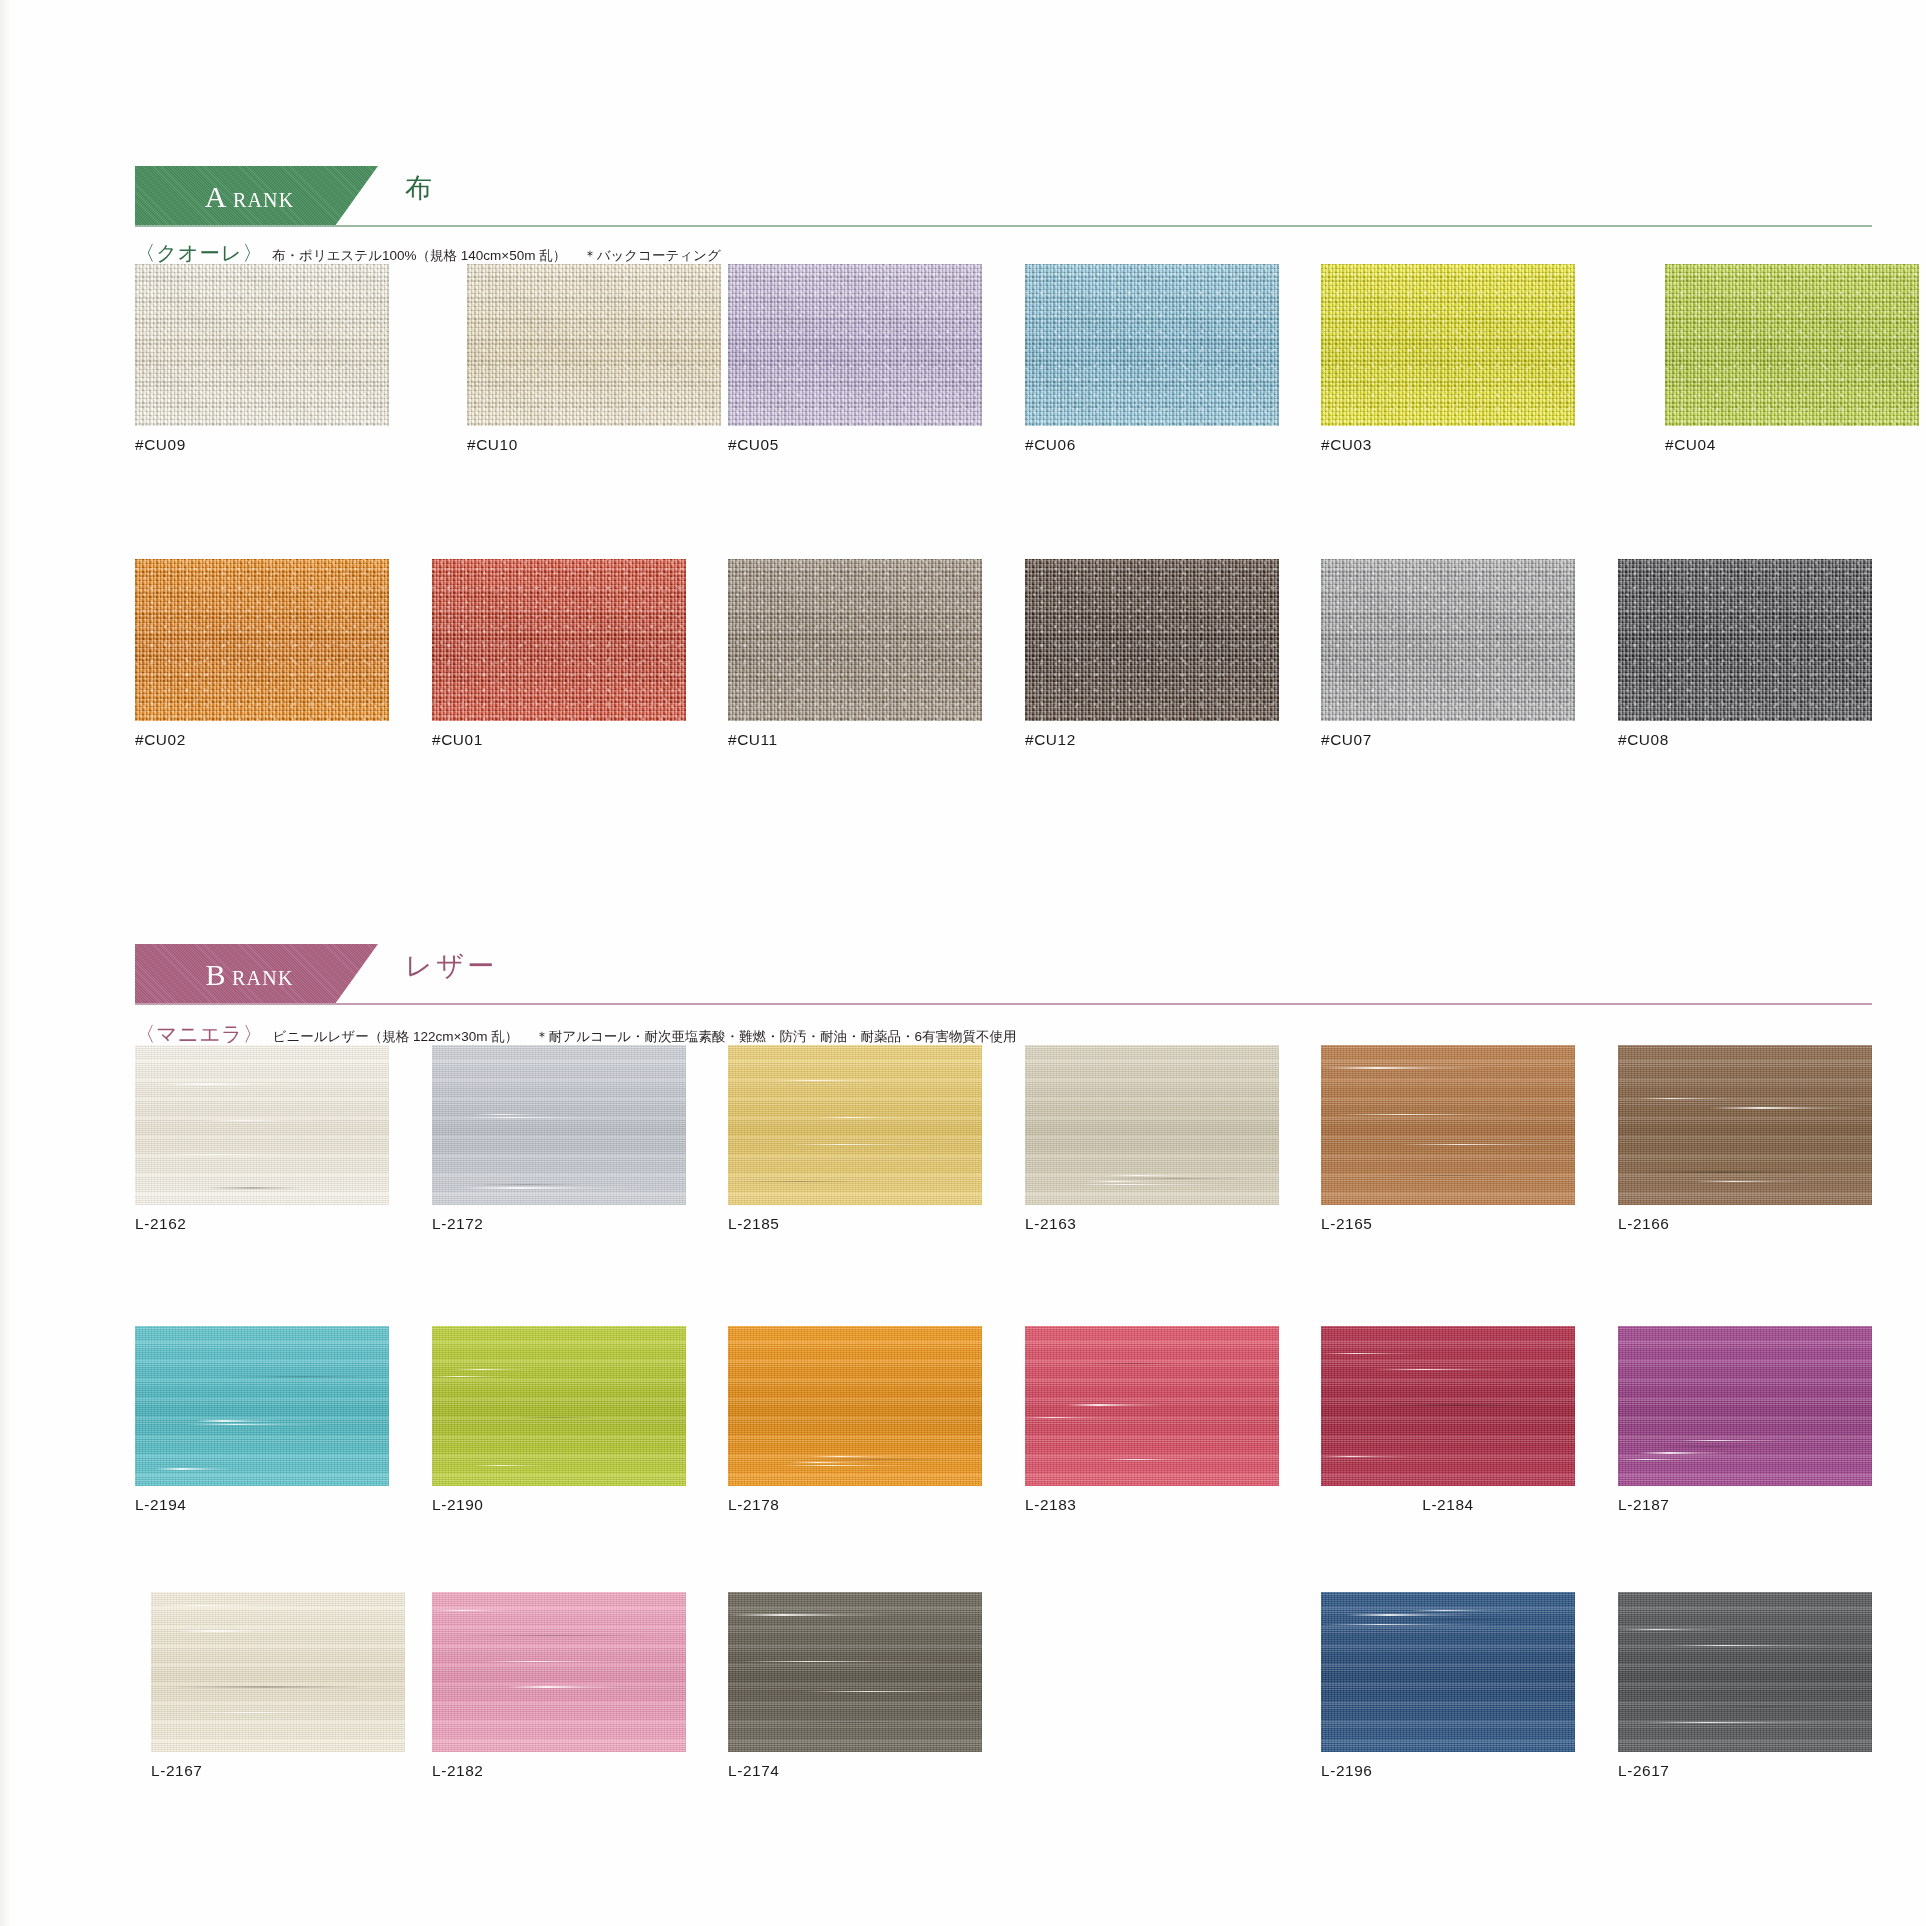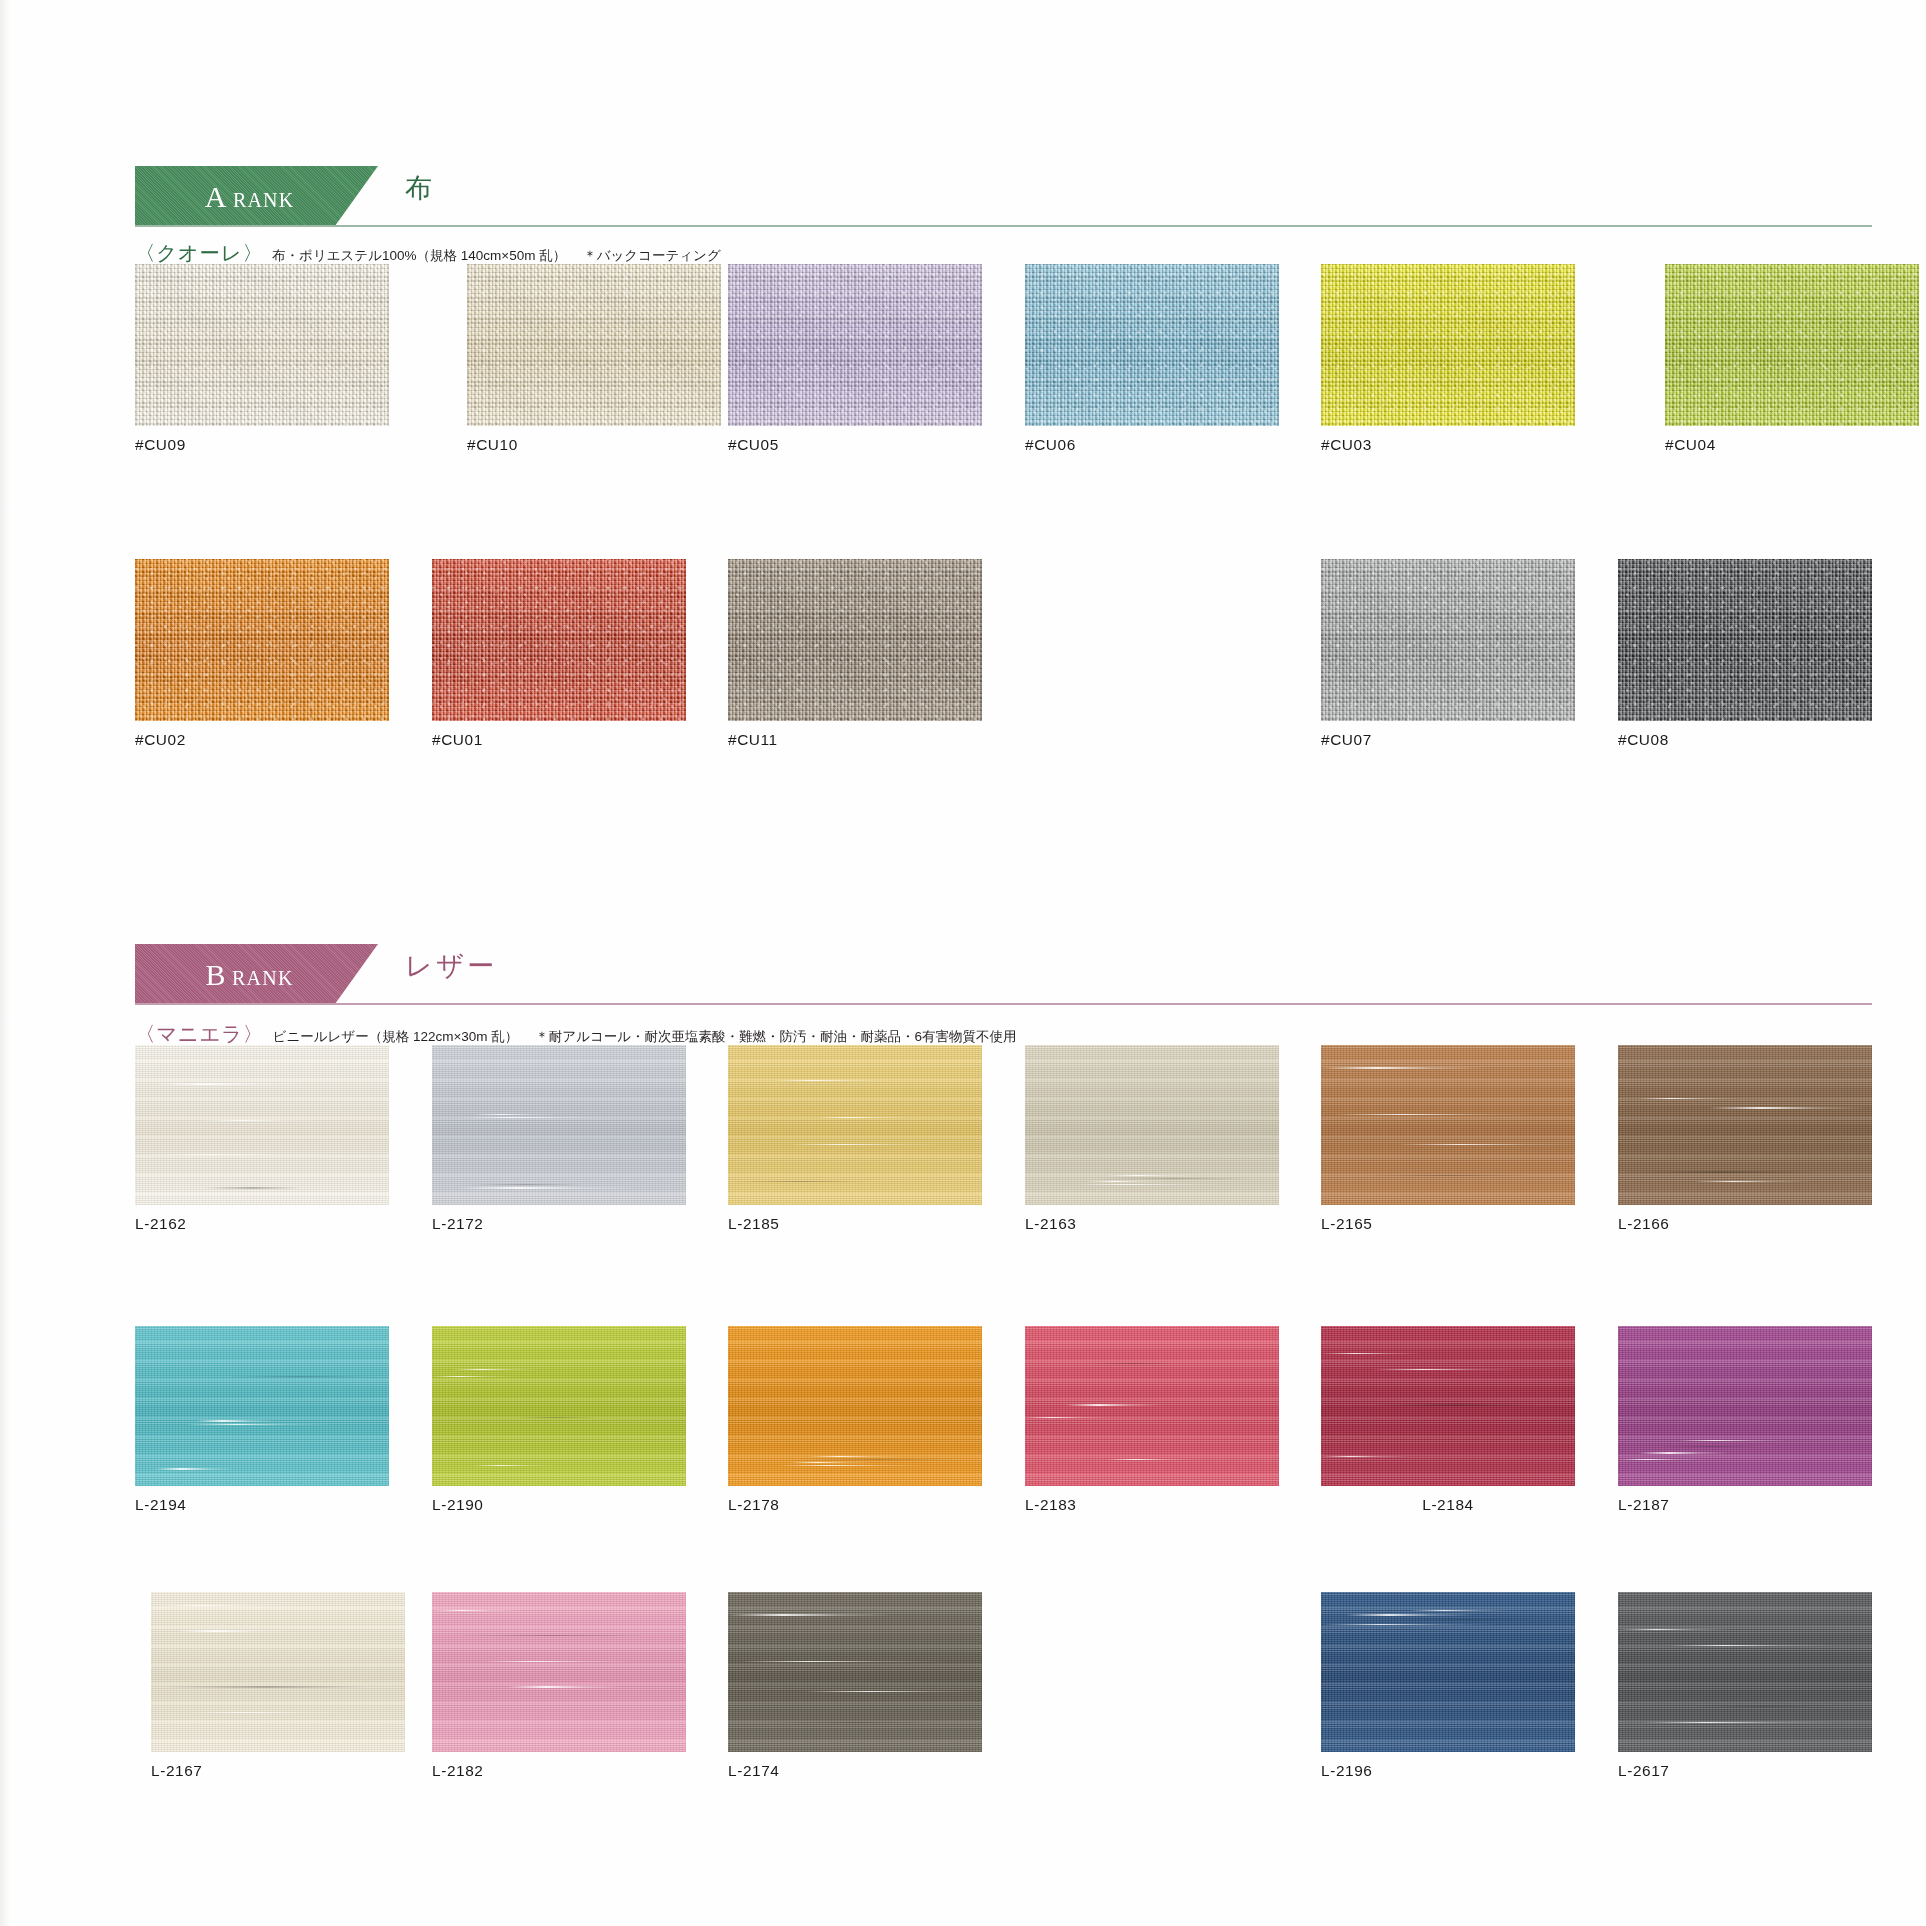--- a/index.html
+++ b/index.html
@@ -253,20 +253,28 @@
           <div class="chip-label">#CU01</div>
         </div>
         <div class="cell" style="left: 593px;">
           <div class="chip" style="height: 162px;">
             <div class="base" style="background: linear-gradient(rgb(155, 139, 119) 0%, rgb(131, 114, 94) 55%, rgb(155, 139, 119) 100%);"></div>
             <div class="tex tex-cloth"></div>
             <div class="tex tex-cloth2"></div>
           </div>
           <div class="chip-label">#CU11</div>
         </div>
+        <div class="cell" style="left: 890px;">
+          <div class="chip" style="height: 162px;">
+            <div class="base" style="background: linear-gradient(rgb(78, 58, 46) 0%, rgb(58, 42, 32) 55%, rgb(78, 58, 46) 100%);"></div>
+            <div class="tex tex-cloth"></div>
+            <div class="tex tex-cloth2"></div>
+          </div>
+          <div class="chip-label">#CU12</div>
+        </div>
         <div class="cell" style="left: 1186px;">
           <div class="chip" style="height: 162px;">
             <div class="base" style="background: linear-gradient(rgb(169, 170, 171) 0%, rgb(143, 144, 145) 55%, rgb(169, 170, 171) 100%);"></div>
             <div class="tex tex-cloth"></div>
             <div class="tex tex-cloth2"></div>
           </div>
           <div class="chip-label">#CU07</div>
         </div>
         <div class="cell" style="left: 1483px;">
           <div class="chip" style="height: 162px;">

